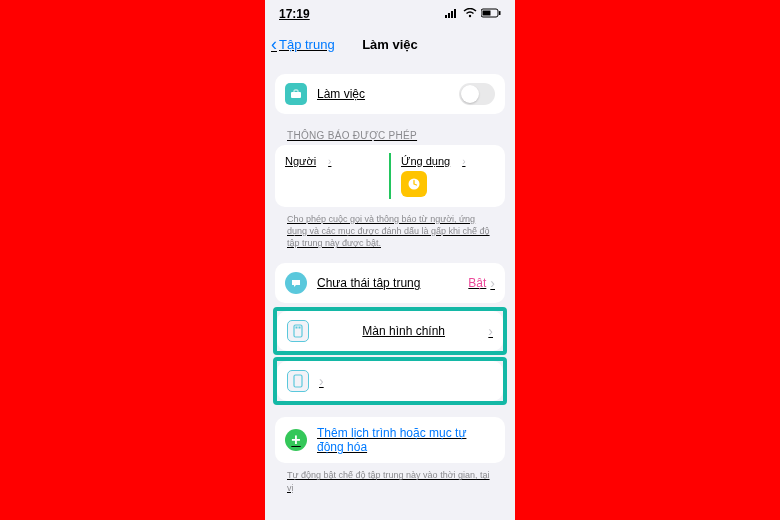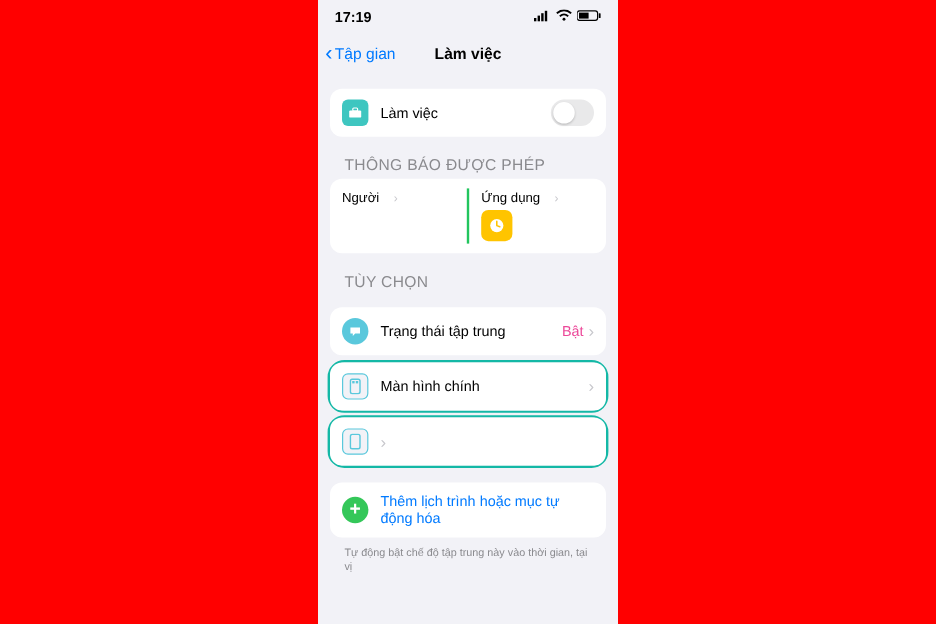--- a/index.html
+++ b/index.html
@@ -12,20 +12,21 @@
     align-items: flex-start;
     font-family: -apple-system, "Helvetica Neue", Arial, sans-serif;
   }
   .phone {
     width: 250px;
     height: 520px;
     background: #f2f2f7;
     position: relative;
     overflow: hidden;
     margin-top: 0;
+    text-decoration: underline;
   }
   .status-bar {
     height: 28px;
     display: flex;
     justify-content: space-between;
     align-items: center;
     padding: 0 14px;
     background: #f2f2f7;
     font-size: 12px;
     font-weight: 600;
@@ -84,21 +85,21 @@
   }
   .toggle-knob {
     width: 18px; height: 18px;
     border-radius: 50%;
     background: #fff;
     position: absolute;
     top: 2px; left: 2px;
     box-shadow: 0 1px 2px rgba(0,0,0,0.2);
   }
   .section-header {
-    font-size: 13px;
+    font-size: 10px;
     color: #8a8a8e;
     margin: 16px 4px 4px 12px;
     letter-spacing: 0.3px;
   }
   .two-col {
     background:#fff;
     border-radius:10px;
     display:flex;
     padding: 8px 0;
   }
@@ -108,21 +109,21 @@
   }
   .col + .col { border-left: 2px solid #22c55e; }
   .col-title { font-size: 11px; color:#000; display:flex; align-items:center; gap:12px;}
   .col-sub { font-size: 9px; color:#8a8a8e; margin-top: 4px; }
   .mini-chevron { color:#c7c7cc; font-size:10px; }
   .app-square { width:26px; height:26px; background:#ffc400; border-radius:6px; margin-top:4px; display:flex; align-items:center; justify-content:center; }
   .footer-text { font-size:9px; color:#8a8a8e; padding: 6px 12px 0 12px; line-height:1.35; }
   .row-label { font-size: 12px; color:#000; flex:1; }
   .row-value { font-size: 12px; color:#ec4899; margin-right:4px; }
   .chevron { color:#c7c7cc; font-size:14px; font-weight:300; }
-  .highlight { border:2px solid #14b8a6; border-radius:14px; margin: -2px; }
+  .highlight { border:4px solid #14b8a6; border-radius:4px; margin: -2px; text-align: center; }
   .add-row { color:#007aff; }
   .circle-plus {
     width:22px; height:22px; border-radius:50%; background:#34c759;
     display:flex; align-items:center; justify-content:center;
     color:#fff; font-size:16px; font-weight:600; margin-right:10px;
   }
   .icon-circle-teal {
     width:22px; height:22px; border-radius:50%;
     background:#5ac8dc;
     display:flex; align-items:center; justify-content:center;
@@ -166,21 +167,21 @@
             <rect x="1.5" y="2.5" width="8" height="5" fill="#000"></rect>
             <rect x="18" y="3" width="1.5" height="4" rx="0.5" fill="#000"></rect>
           </svg>
       </span>
     </span>
   </div>
 
   <div class="nav-bar">
     <div class="back-btn">
       <span class="back-chevron">‹</span>
-      <span>Tập gian</span>
+      <span>Tập trung</span>
     </div>
     <div class="nav-title">Làm việc</div>
   </div>
 
   <div class="content">
 
     <div class="card">
       <div class="row">
         <div class="icon-box" style="background:#3ec6c0">
           <svg width="12" height="12" viewBox="0 0 12 12">
@@ -211,31 +212,31 @@
         </div>
         <div class="app-square">
           <svg width="14" height="14" viewBox="0 0 14 14">
               <circle cx="7" cy="7" r="5.5" fill="#fff"></circle>
               <path d="M7 7 L7 3.5 M7 7 L9.5 8" stroke="#ffc400" stroke-width="1.3" stroke-linecap="round"></path>
             </svg>
         </div>
       </div>
     </div>
 
-
-    <div class="section-header">TÙY CHỌN</div>
+    <div class="footer-text">Cho phép cuộc gọi và thông báo từ người, ứng dụng và các mục được đánh dấu là gấp khi chế độ tập trung này được bật.</div>
+
 
     <div class="card">
       <div class="row">
         <div class="icon-circle-teal">
           <svg width="12" height="12" viewBox="0 0 12 12">
               <path d="M2 3 h8 v5 h-4 l-2 2 v-2 h-2 z" fill="#fff"></path>
             </svg>
         </div>
-        <span class="row-label">Trạng thái tập trung</span>
+        <span class="row-label">Chưa thái tập trung</span>
         <span class="row-value">Bật</span>
         <span class="chevron">›</span>
       </div>
     </div>
 
     <div style="height:6px"></div>
     <div class="highlight">
       <div class="card" style="margin-top:0;">
         <div class="row">
           <div class="icon-screen-teal">

